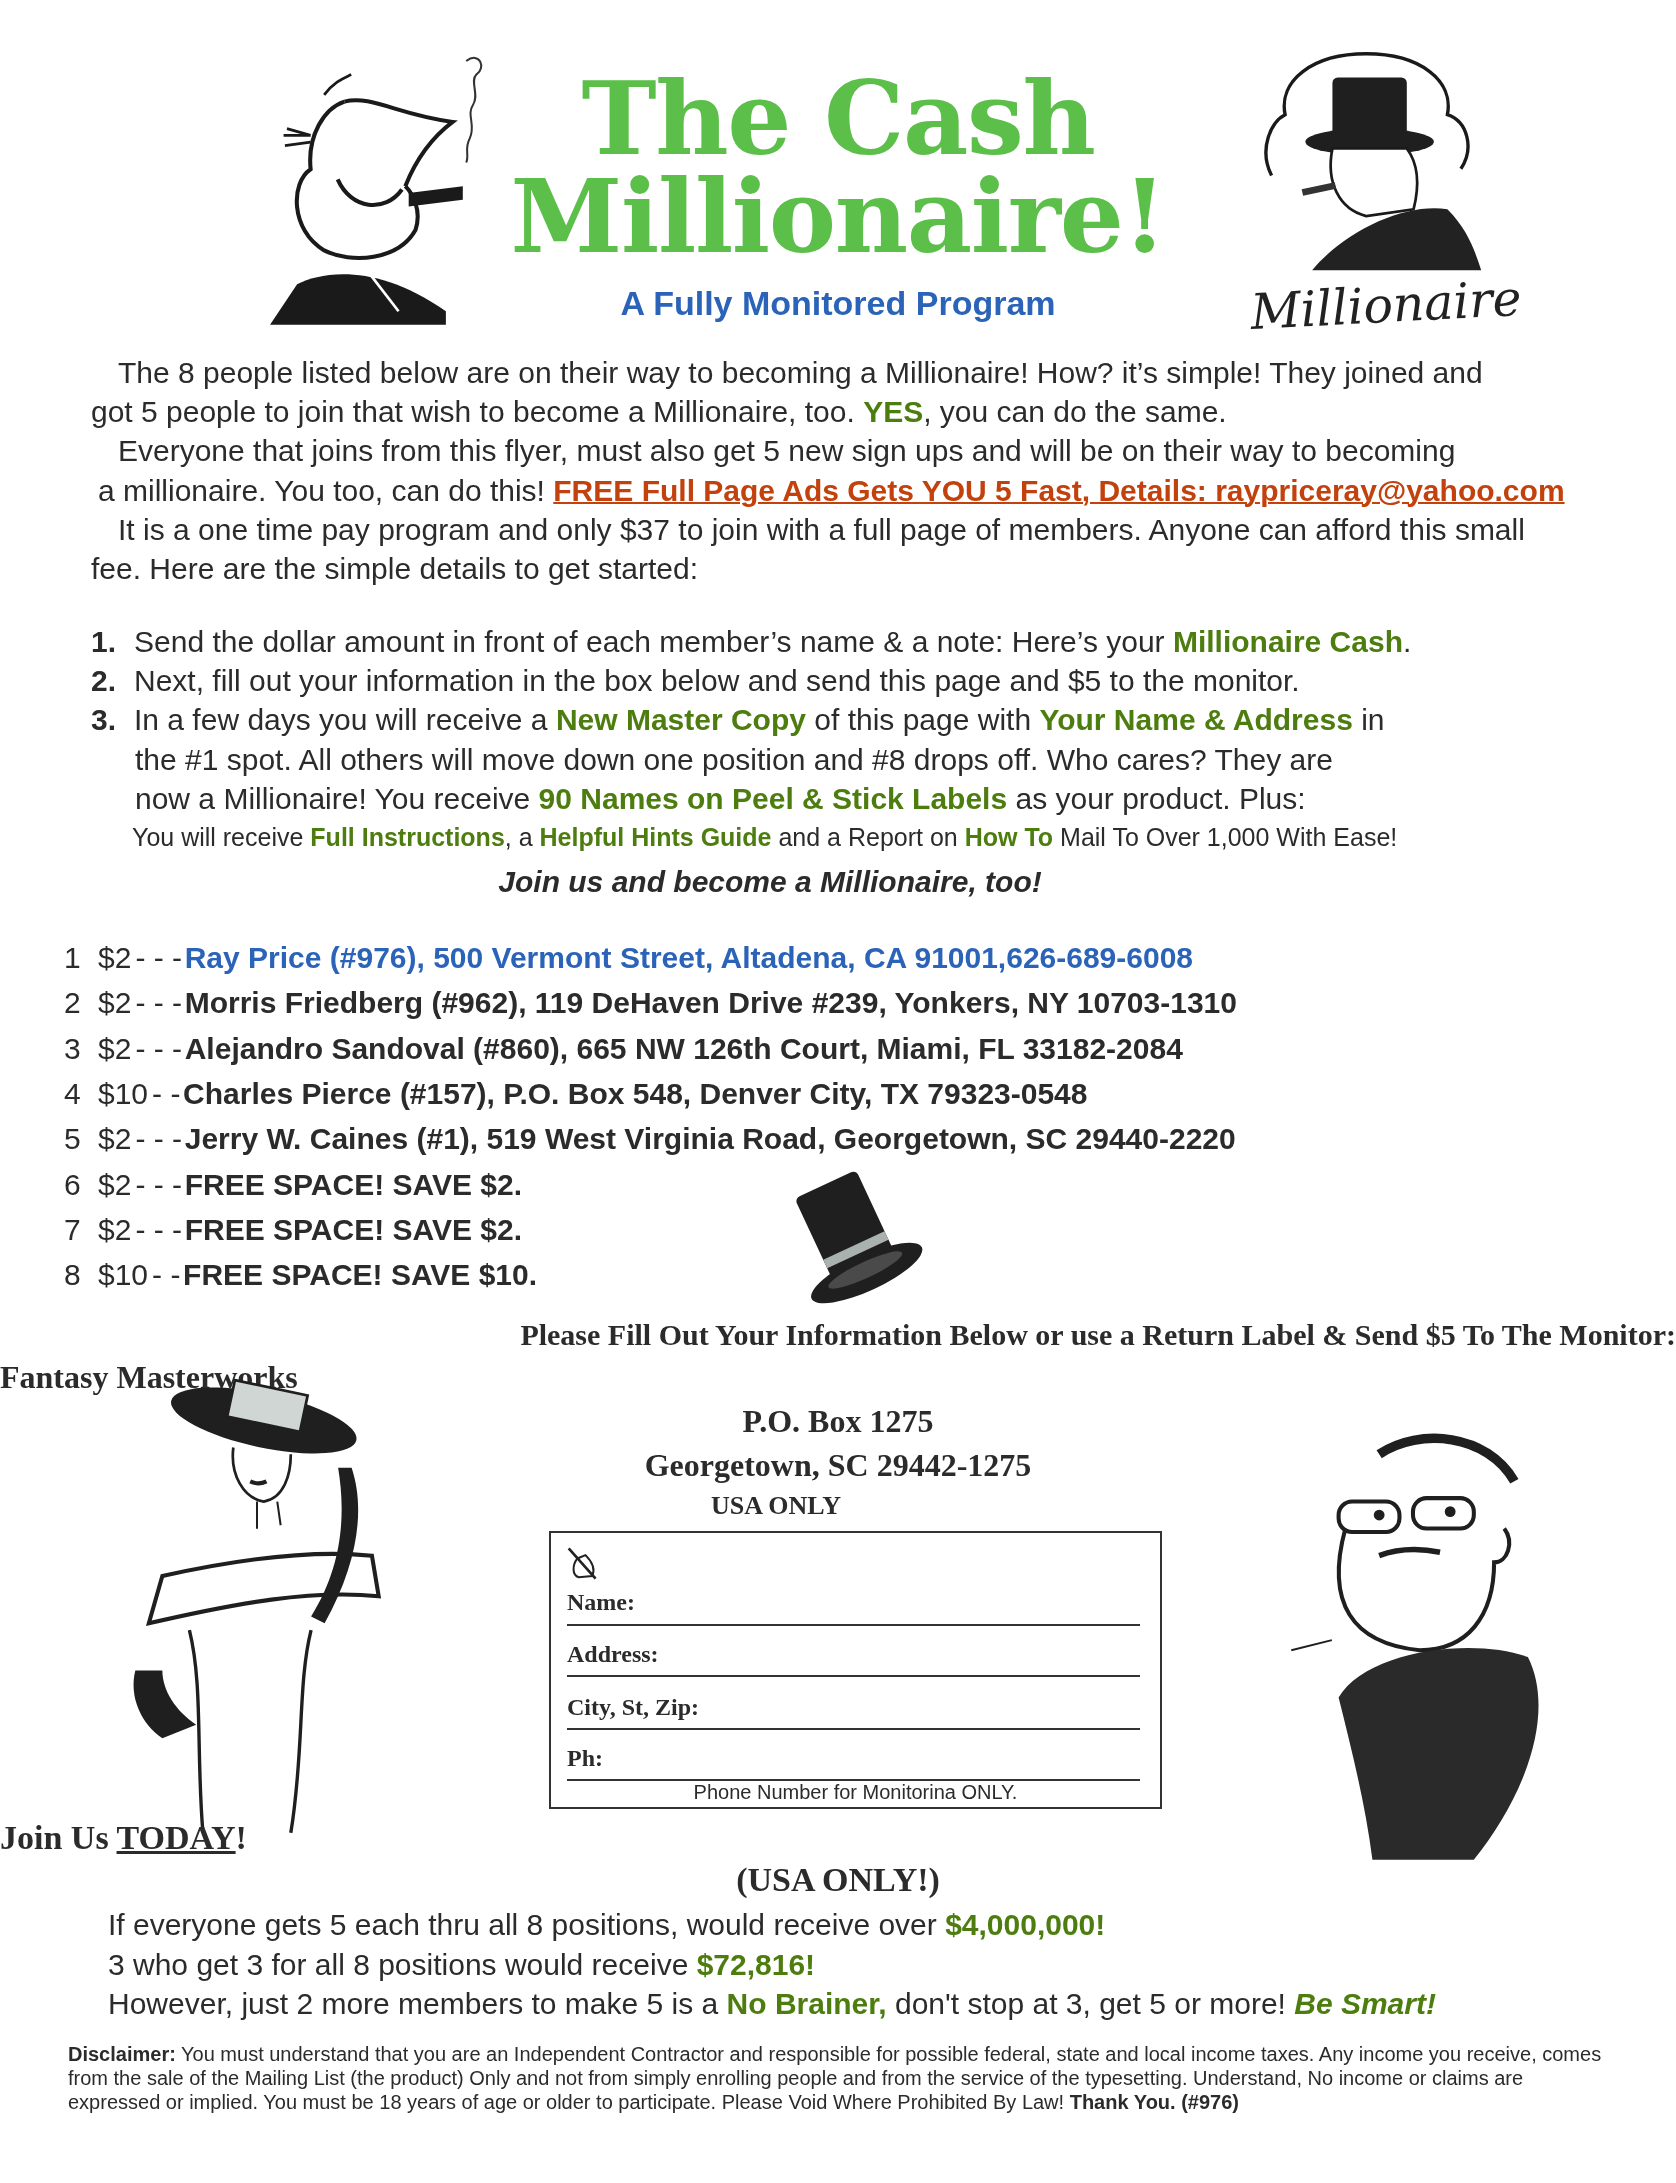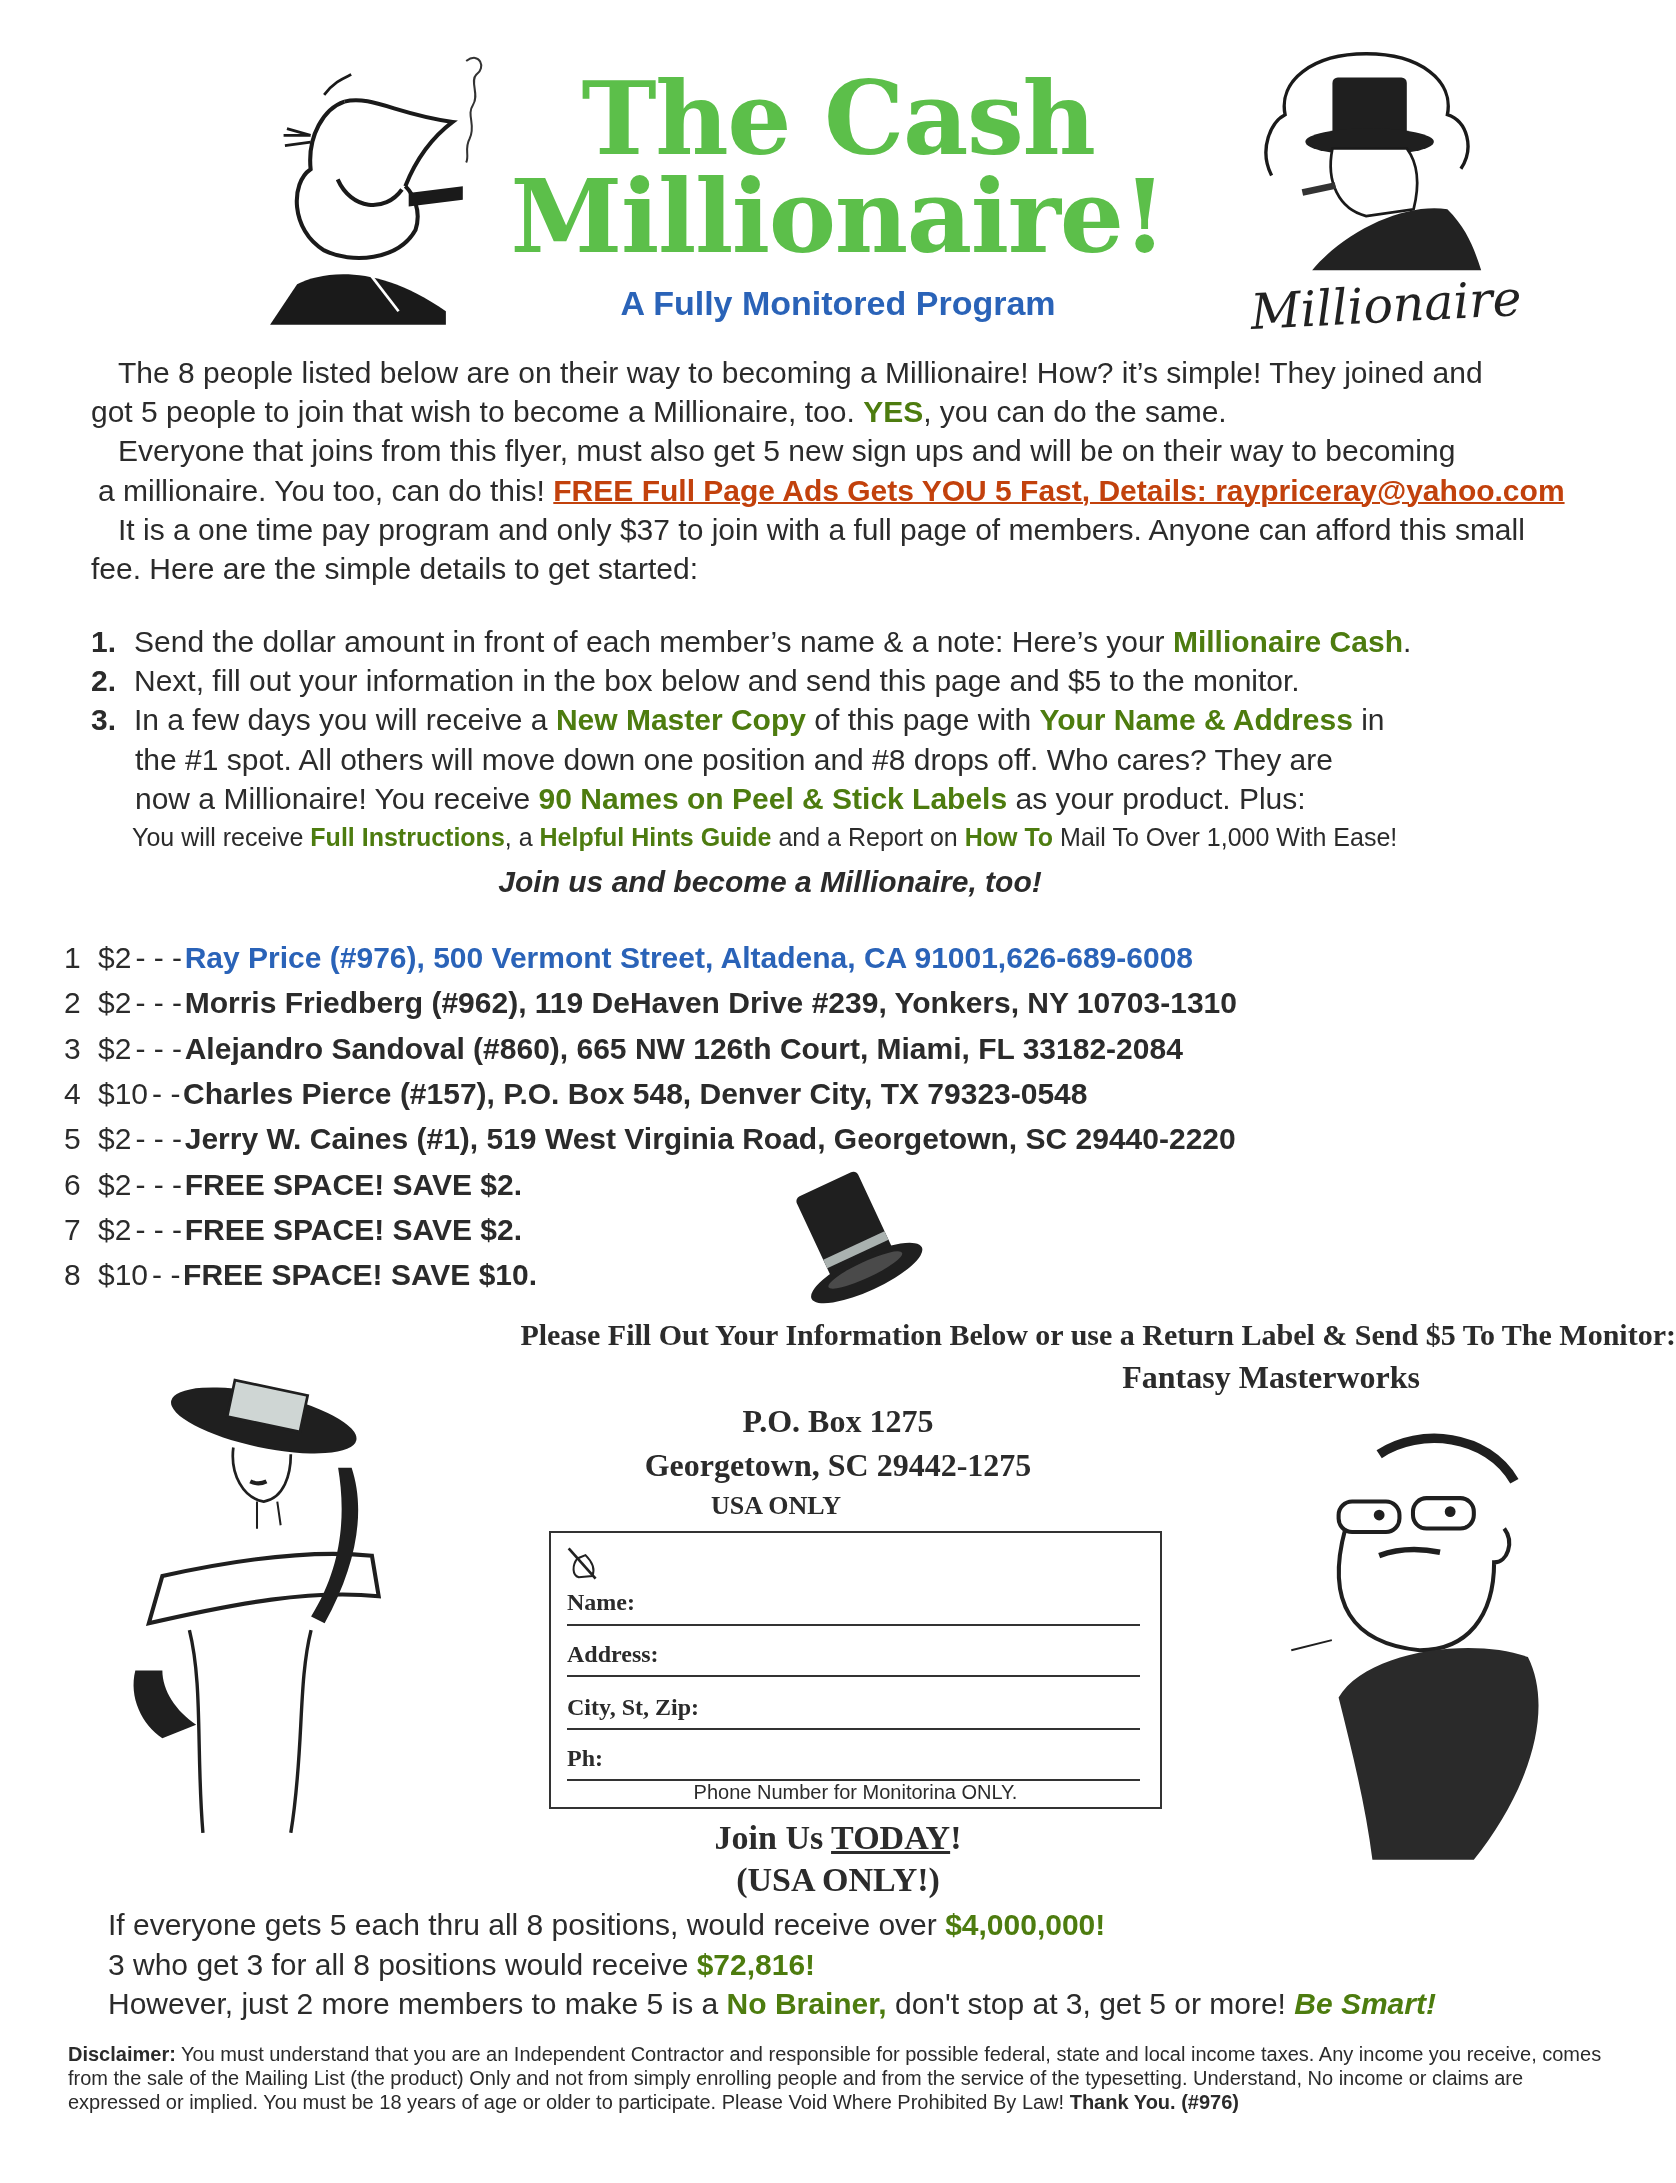--- a/index.html
+++ b/index.html
@@ -115,21 +115,21 @@
 <svg class="ill" style="left:771px;top:1163px" width="169" height="156" viewBox="0 0 250 230">
   <g transform="rotate(-25 125 115)">
     <rect x="70" y="20" width="100" height="140" rx="8" fill="#1f1f1f"></rect>
     <rect x="70" y="120" width="100" height="14" fill="#aab2b0"></rect>
     <ellipse cx="120" cy="165" rx="90" ry="26" fill="#1f1f1f"></ellipse>
     <ellipse cx="120" cy="160" rx="60" ry="12" fill="#4a4a4a"></ellipse>
   </g>
 </svg>
 
 <div class="abs serif-bold" style="left:0;width:1676px;text-align:right;top:1318px;font-size:30px">Please Fill Out Your Information Below or use a Return Label &amp; Send $5 To The Monitor:</div>
-<div class="abs serif-bold" style="left:0;width:1420px;text-align:right;top:1359px;font-size:32px">Fantasy Masterworks</div>
+<div class="abs serif-bold" style="left:0;width:1420px;text-align:left;top:1359px;font-size:32px">Fantasy Masterworks</div>
 <div class="abs serif-bold" style="left:0;width:1676px;text-align:center;top:1403px;font-size:32px">P.O. Box 1275</div>
 <div class="abs serif-bold" style="left:0;width:1676px;text-align:center;top:1447px;font-size:32px">Georgetown, SC 29442-1275</div>
 <div class="abs serif-bold" style="left:0;width:1552px;text-align:center;top:1491px;font-size:26px">USA ONLY</div>
 
 <svg class="ill" style="left:88px;top:1373px" width="338" height="460" viewBox="0 0 500 680">
   <ellipse cx="260" cy="70" rx="140" ry="40" fill="#1f1f1f" transform="rotate(12 260 70)"></ellipse>
   <rect x="210" y="20" width="110" height="55" fill="#cfd6d4" stroke="#1f1f1f" stroke-width="4" transform="rotate(12 260 50)"></rect>
   <path d="M215 110 C 210 150, 230 185, 260 190 C 290 185, 300 150, 300 120" fill="#fff" stroke="#1f1f1f" stroke-width="4"></path>
   <path d="M240 160 q 12 6 24 0" stroke="#1f1f1f" stroke-width="6" fill="none"></path>
   <path d="M250 190 L 250 230 M 280 190 L 285 225" stroke="#1f1f1f" stroke-width="3"></path>
@@ -164,21 +164,21 @@
   <path d="M110 150 C 80 260, 120 320, 220 330 C 290 330, 330 280, 330 200 C 350 200, 360 170, 345 150" fill="#fff" stroke="#1f1f1f" stroke-width="6"></path>
   <rect x="100" y="110" width="90" height="45" rx="20" fill="none" stroke="#1f1f1f" stroke-width="6"></rect>
   <rect x="210" y="105" width="90" height="45" rx="20" fill="none" stroke="#1f1f1f" stroke-width="6"></rect>
   <circle cx="160" cy="130" r="8" fill="#1f1f1f"></circle>
     <circle cx="265" cy="125" r="8" fill="#1f1f1f"></circle>
   <path d="M160 190 q 40 -15 90 -5" stroke="#1f1f1f" stroke-width="8" fill="none"></path>
   <path d="M100 400 C 140 330, 300 310, 380 340 C 420 420, 380 540, 300 640 L 150 640 C 140 560, 120 480, 100 400 Z" fill="#2a2a2a"></path>
   <path d="M30 330 l 60 -15" stroke="#1f1f1f" stroke-width="3"></path>
 </svg>
 
-<div class="abs serif-bold" style="left:0;width:1676px;text-align:center;top:1819px;font-size:34px">
+<div class="abs serif-bold" style="left:0;width:1676px;text-align:left;top:1819px;font-size:34px">
   <span>Join Us </span><u>TODAY</u><span>!</span>
 </div>
 <div class="abs serif-bold" style="left:0;width:1676px;text-align:center;top:1861px;font-size:34px">(USA ONLY!)</div>
 
 <div class="abs body-text" style="left:108px;top:1905px;white-space:nowrap">
   <span>If everyone gets 5 each thru all 8 positions, would receive over </span><b>$4,000,000!</b>
 </div>
 <div class="abs body-text" style="left:108px;top:1945px;white-space:nowrap">
   <span>3 who get 3 for all 8 positions would receive </span><b>$72,816!</b>
 </div>

